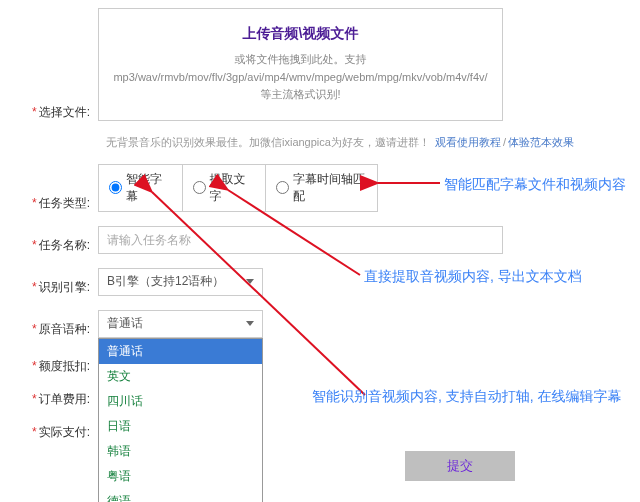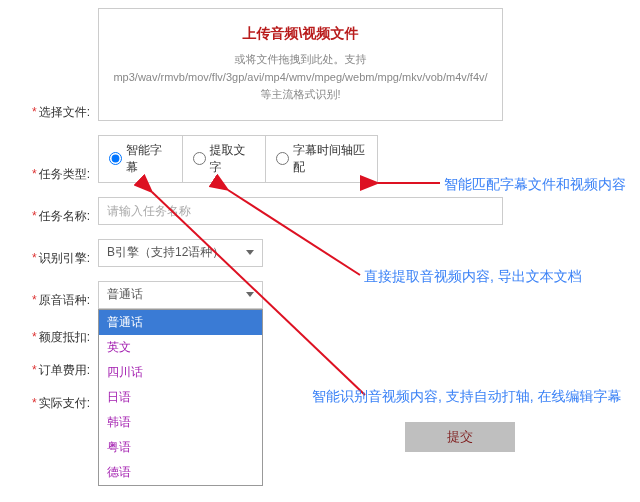--- a/index.html
+++ b/index.html
@@ -3,57 +3,61 @@
 <meta charset="utf-8">
 <style>
   *{box-sizing:border-box;margin:0;padding:0}
   body{font-family:"Microsoft YaHei",Arial,sans-serif;font-size:12px;color:#333;background:#fff;width:640px;height:502px;overflow:hidden;position:relative}
   .form{padding:8px 20px 10px 20px}
   .row{display:flex;align-items:flex-end;margin-bottom:14px}
   .label{width:78px;text-align:right;padding-right:8px;padding-top:6px;font-size:12px;color:#333;flex-shrink:0}
   .label .req{color:#d33;margin-right:2px}
   .field{flex:1}
   .upload{border:1px solid #ccc;padding:16px 10px;text-align:center;width:405px}
-  .upload-title{font-size:14px;font-weight:700;margin-bottom:8px;color:#b91c1c}
+  .upload-title{font-size:14px;font-weight:700;margin-bottom:8px;color:#4c1d95}
   .upload-sub{font-size:11px;color:#888;line-height:1.6}
   .hint{font-size:11px;color:#999;margin:4px 0 14px 86px}
   .hint a{color:#4a7bc9;text-decoration:none;margin:0 2px}
   .radios{display:flex;gap:4px;border:1px solid #ccc;width:280px}
   .radio-item{display:flex;align-items:center;padding:6px 10px;font-size:12px;cursor:pointer}
   .radio-item+.radio-item{border-left:1px solid #ccc}
   .radio-item input{margin-right:4px}
   .text-input{width:405px;height:28px;border:1px solid #ccc;padding:0 8px;font-size:12px;color:#333}
   .text-input::placeholder{color:#aaa}
   .select{width:165px;height:28px;border:1px solid #ccc;background:#fff;cursor:pointer;display:flex;align-items:center;justify-content:space-between;padding:0 8px;font-size:12px;color:#555}
   .caret{width:0;height:0;border-left:4px solid transparent;border-right:4px solid transparent;border-top:5px solid #666}
   .dropdown-wrap{position:relative;width:165px}
   .dropdown{position:absolute;top:28px;left:0;width:165px;border:1px solid #999;background:#fff;z-index:10;max-height:260px;overflow:visible}
-  .dropdown .opt{padding:4px 8px;font-size:12px;cursor:pointer;color:#a21caf}
+  .dropdown .opt{padding:4px 8px;font-size:12px;cursor:pointer;color:#15803d}
   .dropdown .opt.sel{background:#3a7bd5;color:#fff}
   .compact .row{margin-bottom:10px}
   .submit-row{text-align:center;margin-top:8px;padding-left:280px}
-  .submit{display:inline-block;width:110px;height:30px;background:#bfbfbf;color:#7f1d1d;border:none;font-size:13px;line-height:30px;text-align:center;cursor:pointer}
+  .submit{display:inline-block;width:110px;height:30px;background:#bfbfbf;color:#6d28d9;border:none;font-size:13px;line-height:30px;text-align:center;cursor:pointer}
   .annot{position:absolute;color:#3b82f6;font-size:14px;font-weight:400;white-space:nowrap}
   svg.arrows{position:absolute;top:0;left:0;pointer-events:none}
 </style>
 </head>
 <body>
 
 <div class="form">
 
   <div class="row">
     <div class="label"><span class="req">*</span><span>选择文件:</span></div>
     <div class="field">
       <div class="upload">
         <div class="upload-title">上传音频\视频文件</div>
         <div class="upload-sub">或将文件拖拽到此处。支持mp3/wav/rmvb/mov/flv/3gp/avi/mp4/wmv/mpeg/webm/mpg/mkv/vob/m4v/f4v/等主流格式识别!</div>
       </div>
     </div>
   </div>
 
+  <div class="hint">
+    <span>无背景音乐的识别效果最佳。加微信ixiangpica为好友，邀请进群！</span>
+    <a>观看使用教程</a><span>/</span><a>体验范本效果</a>
+  </div>
 
   <div class="row">
     <div class="label"><span class="req">*</span><span>任务类型:</span></div>
     <div class="field">
       <div class="radios">
         <label class="radio-item">
             <input type="radio" name="tt" checked="" style="">
             <span>智能字幕</span>
           </label>
         <label class="radio-item">

